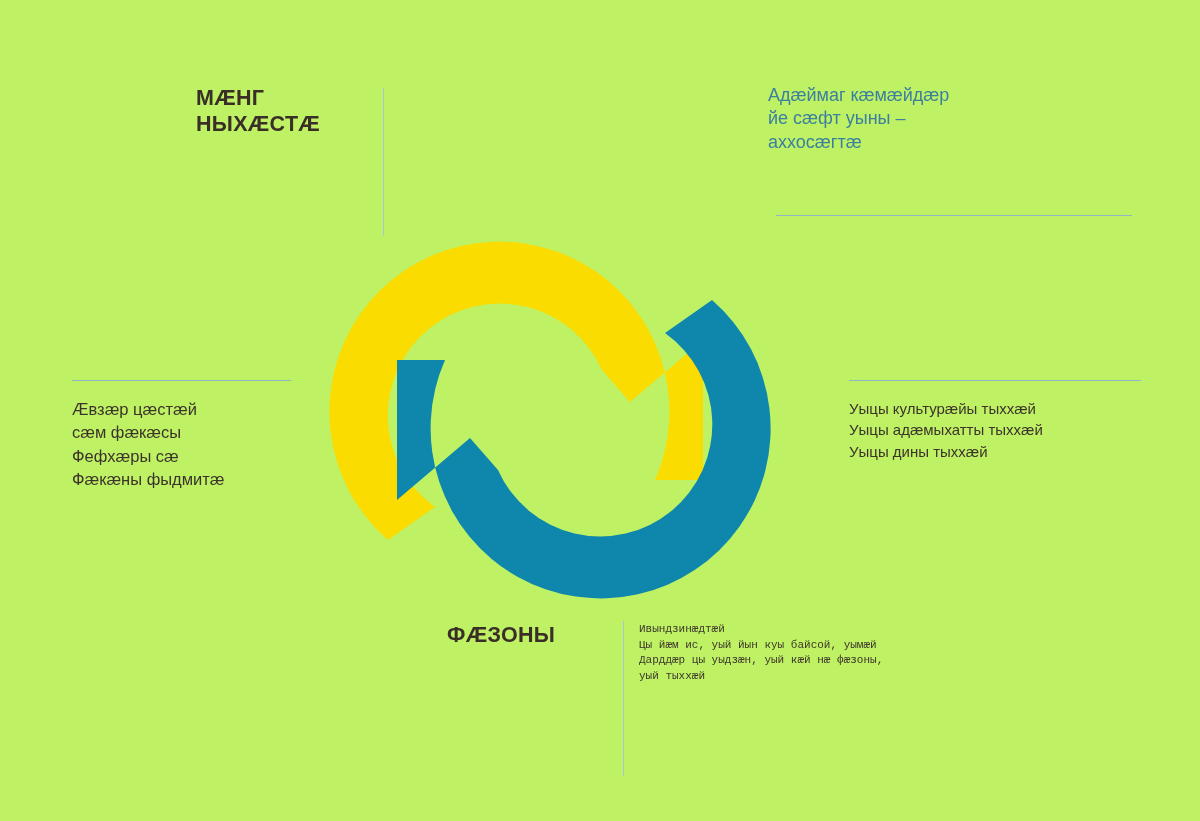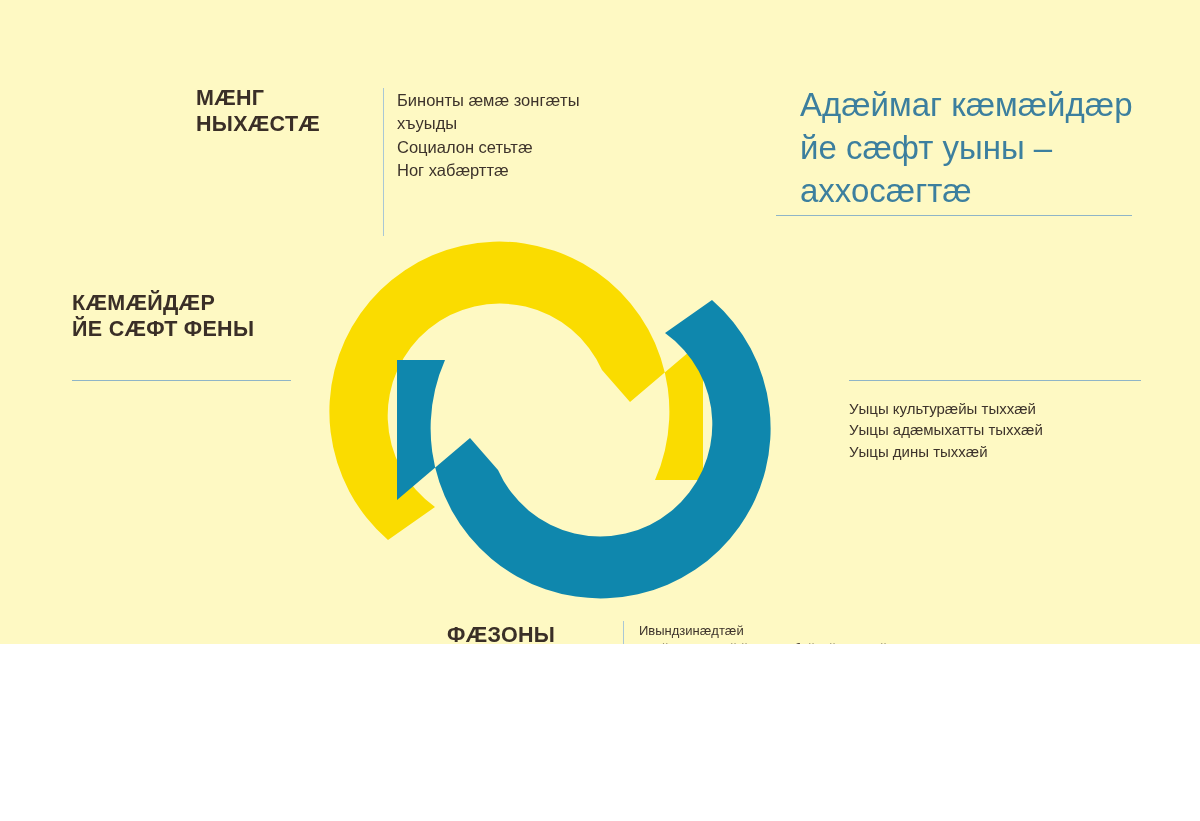--- a/index.html
+++ b/index.html
@@ -8,22 +8,22 @@
     padding: 0;
     background: #ffffff;
   }
   body {
     font-family: "Liberation Sans", "DejaVu Sans", sans-serif;
     color: #3b3028;
   }
   #canvas {
     position: relative;
     width: 1200px;
-    height: 644px;
-    background: #fef9c3;
+    height: 821px;
+    background: #bef264;
     overflow: hidden;
   }
 
   
   .heading-bold {
     position: absolute;
     font-weight: bold;
     color: #3a2f27;
     letter-spacing: 0.3px;
     line-height: 1.20;
@@ -53,34 +53,34 @@
     position: absolute;
     width: 1px;
     background: #a9c7d6;
   }
 
   
   .tl-heading  { left: 196px; top: 86px;  font-size: 21.5px; }
   .tl-divider  { left: 383px; top: 88px;  height: 148px; }
   .tl-body     { left: 397px; top: 89px;  font-size: 16.5px; }
 
-  .tr-heading  { left: 800px; top: 84px;  font-size: 33px; width: 380px; }
+  .tr-heading  { left: 768px; top: 84px;  font-size: 18px; width: 380px; }
   .tr-rule     { left: 776px; top: 215px; width: 356px; }
 
   .ml-heading  { left: 72px;  top: 291px; font-size: 21.5px; }
   .ml-rule     { left: 72px;  top: 380px; width: 219px; }
   .ml-body     { left: 72px;  top: 398px; font-size: 16.5px; }
 
   .mr-heading  { left: 849px; top: 291px; font-size: 21.5px; }
   .mr-rule     { left: 849px; top: 380px; width: 292px; }
   .mr-body     { left: 849px; top: 398px; font-size: 15px; }
 
   .bt-heading  { left: 447px; top: 623px; font-size: 21.5px; }
   .bt-divider  { left: 623px; top: 621px; height: 155px; }
-  .bt-body     { left: 639px; top: 622px; font-size: 13px; }
+  .bt-body     { left: 639px; top: 622px; font-size: 11px; font-family: Liberation Mono, monospace; }
 
   
   .cycle {
     position: absolute;
     left: 300px;
     top: 230px;
     width: 520px;
     height: 380px;
   }
   .cycle svg { display: block; width: 100%; height: 100%; }
@@ -88,36 +88,34 @@
 </head>
 <body>
 
 <div id="canvas">
 
   <div class="heading-bold tl-heading">МÆНГ
 НЫХÆСТÆ</div>
 
   <div class="rule-v tl-divider"></div>
 
-  <div class="body-text tl-body">Бинонты æмæ зонгæты
-хъуыды
-Социалон сетьтæ
-Ног хабæрттæ</div>
 
   <div class="heading-blue tr-heading">Адæймаг кæмæйдæр
 йе сæфт уыны –
 аххосæгтæ</div>
 
   <div class="rule-h tr-rule"></div>
 
-  <div class="heading-bold ml-heading">КÆМÆЙДÆР
-ЙЕ СÆФТ ФЕНЫ</div>
 
   <div class="rule-h ml-rule"></div>
 
+  <div class="body-text ml-body">Æвзæр цæстæй
+сæм фæкæсы
+Фефхæры сæ
+Фæкæны фыдмитæ</div>
 
 
   <div class="rule-h mr-rule"></div>
 
   <div class="body-text mr-body">Уыцы культурæйы тыххæй
 Уыцы адæмыхатты тыххæй
 Уыцы дины тыххæй</div>
 
   <div class="heading-bold bt-heading">ФÆЗОНЫ</div>
 

